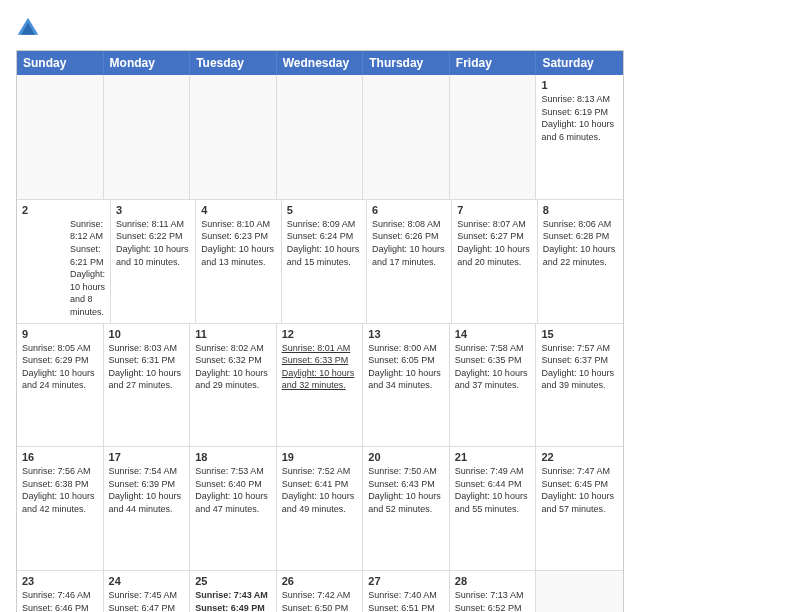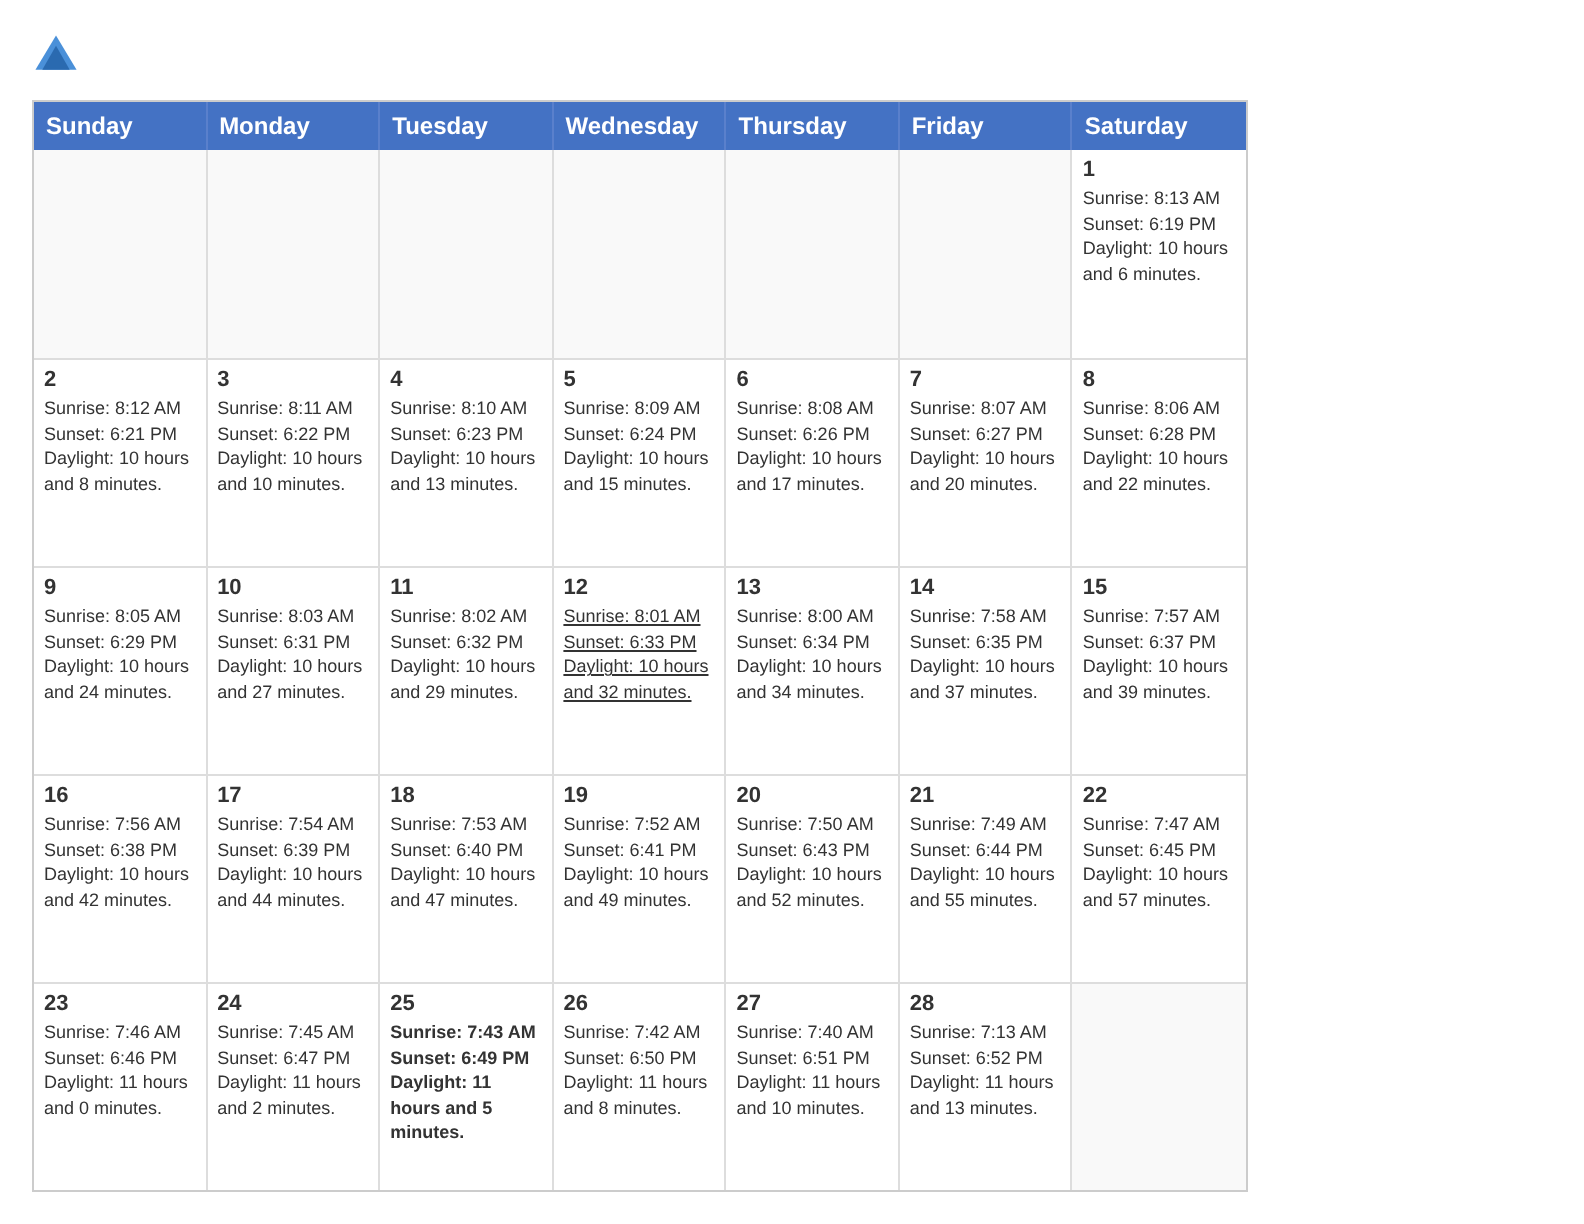--- a/index.html
+++ b/index.html
@@ -145,21 +145,21 @@
           <div class="cal-cell">
             <span class="day-num">1</span>
             <div class="day-info" style="white-space: pre-line;">Sunrise: 8:13 AM
 Sunset: 6:19 PM
 Daylight: 10 hours and 6 minutes.</div>
           </div>
         </div>
         <div class="cal-week">
           <div class="cal-cell">
             <span class="day-num">2</span>
-            <div class="day-info" style="white-space: pre-line;">Sunrise: 8:12 AM
+            <div class="day-info" style="white-space: pre-line; margin-left: 48px;">Sunrise: 8:12 AM
 Sunset: 6:21 PM
 Daylight: 10 hours and 8 minutes.</div>
           </div>
           <div class="cal-cell">
             <span class="day-num">3</span>
             <div class="day-info" style="white-space: pre-line;">Sunrise: 8:11 AM
 Sunset: 6:22 PM
 Daylight: 10 hours and 10 minutes.</div>
           </div>
           <div class="cal-cell">
@@ -214,21 +214,21 @@
           </div>
           <div class="cal-cell">
             <span class="day-num">12</span>
             <div class="day-info" style="white-space: pre-line; text-decoration: underline;">Sunrise: 8:01 AM
 Sunset: 6:33 PM
 Daylight: 10 hours and 32 minutes.</div>
           </div>
           <div class="cal-cell">
             <span class="day-num">13</span>
             <div class="day-info" style="white-space: pre-line;">Sunrise: 8:00 AM
-Sunset: 6:34 PM
+Sunset: 6:05 PM
 Daylight: 10 hours and 34 minutes.</div>
           </div>
           <div class="cal-cell">
             <span class="day-num">14</span>
             <div class="day-info" style="white-space: pre-line;">Sunrise: 7:58 AM
 Sunset: 6:35 PM
 Daylight: 10 hours and 37 minutes.</div>
           </div>
           <div class="cal-cell">
             <span class="day-num">15</span>

